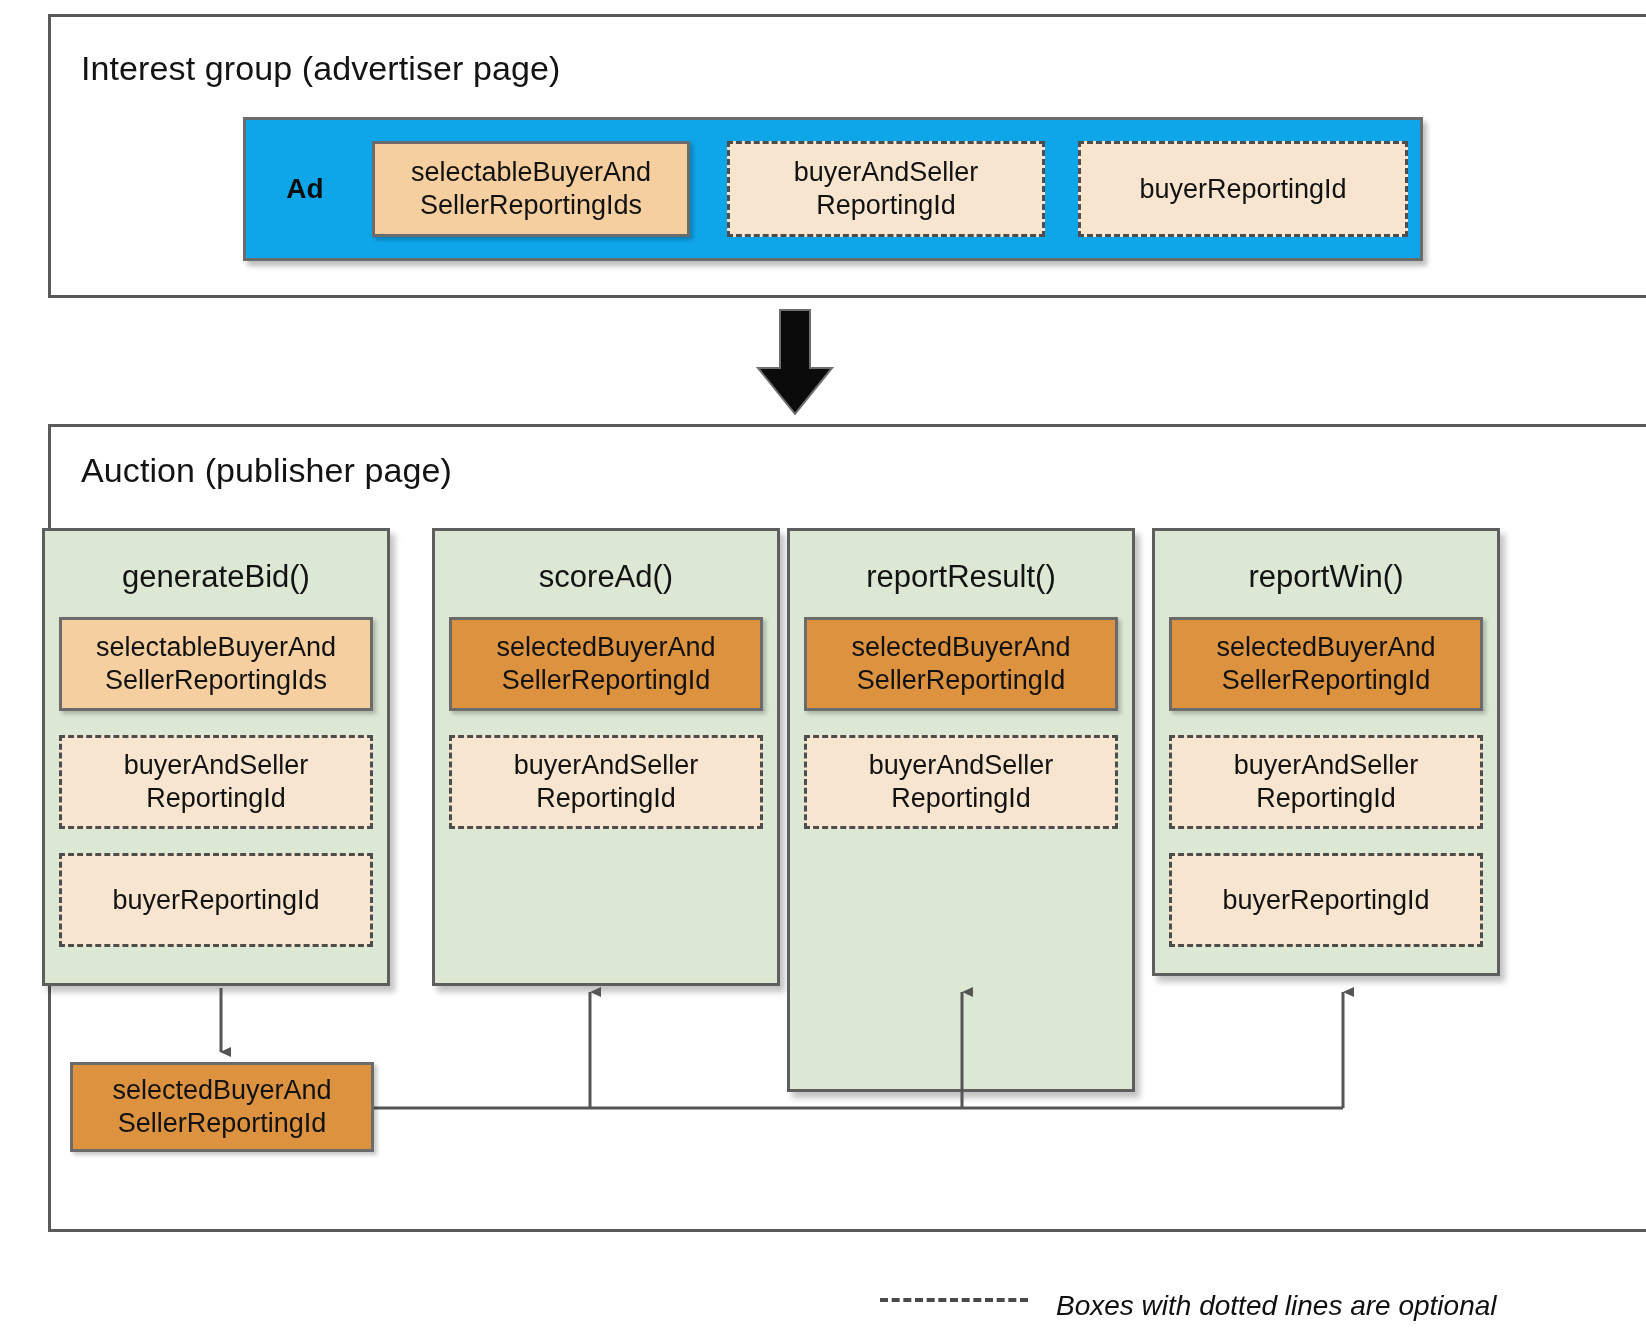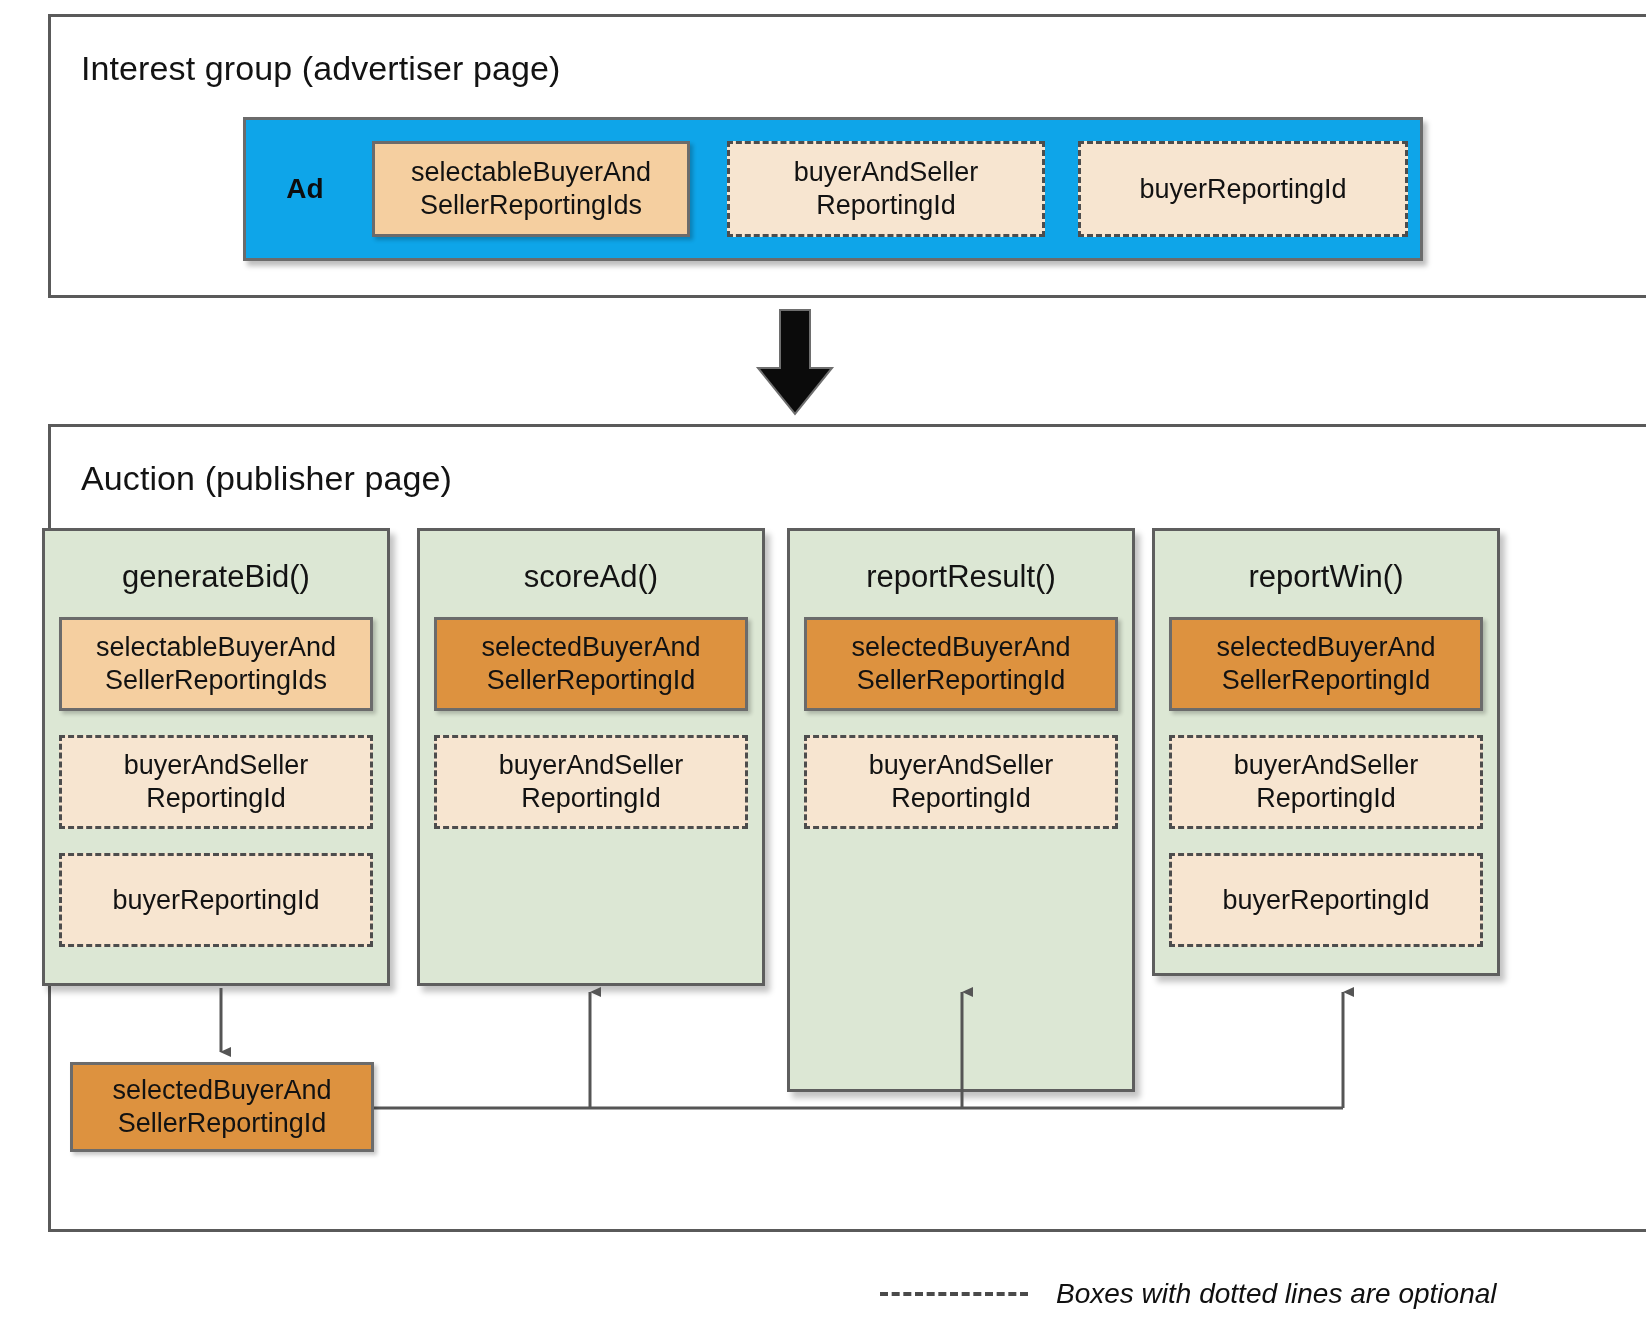--- a/index.html
+++ b/index.html
@@ -39,21 +39,21 @@
     width: 1628px; height: 808px;
   }
   .panel-title {
     position: absolute;
     font-size: 34px;
     letter-spacing: 0.1px;
     color: #131313;
     white-space: nowrap;
   }
   #title-interest-group { left: 30px; top: 32px; }
-  #title-auction        { left: 30px; top: 32px; }
+  #title-auction        { left: 30px; top: 24px; }
 
   
   #ad-container {
     position: absolute;
     left: 192px; top: 100px;
     width: 1180px; height: 144px;
     background: #0ea5e9;
     border: 3px solid #6b6b6b;
     box-sizing: border-box;
     box-shadow: 4px 5px 5px rgba(0,0,0,0.26);
@@ -105,21 +105,21 @@
     position: absolute;
     top: 528px;
     width: 348px;
     background: #dce7d4;
     border: 3px solid #5e5e5e;
     box-sizing: border-box;
     box-shadow: 5px 6px 6px rgba(0,0,0,0.24);
     padding: 0 14px;
   }
   #col-generatebid  { left: 42px;   height: 458px; }
-  #col-scoread      { left: 417px;  height: 458px; }
+  #col-scoread      { left: 432px;  height: 458px; }
   #col-reportresult { left: 787px;  height: 564px; }
   #col-reportwin    { left: 1152px; height: 448px; }
 
   .fn-title {
     text-align: center;
     font-size: 31px;
     color: #131313;
     margin: 28px 0 22px 0;
   }
   .fn-column .fieldbox {
@@ -163,20 +163,21 @@
   #legend-dash {
     width: 148px;
     height: 0;
     border-top: 4px dashed #4a4a4a;
   }
   #legend-text {
     font-size: 28px;
     font-style: italic;
     color: #101010;
     white-space: nowrap;
+    margin-top: 12px;
   }
 </style>
 </head>
 <body>
 
 <div id="canvas">
 
   <div class="panel" id="panel-interest-group">
     <div class="panel-title" id="title-interest-group">Interest group (advertiser page)</div>
 

